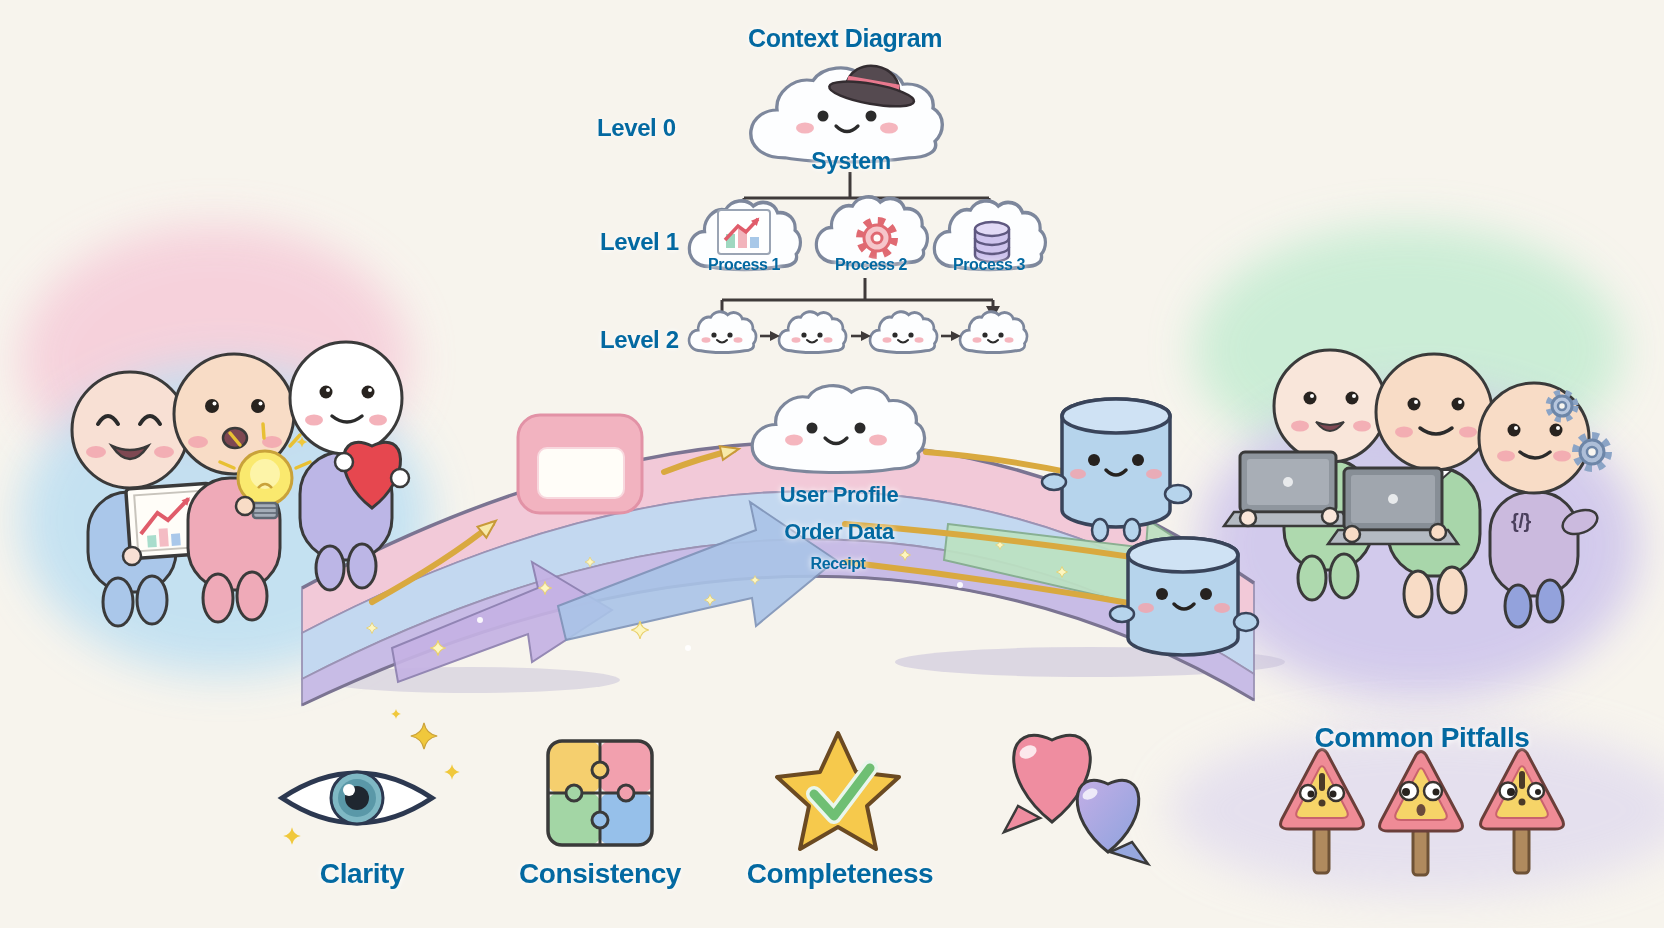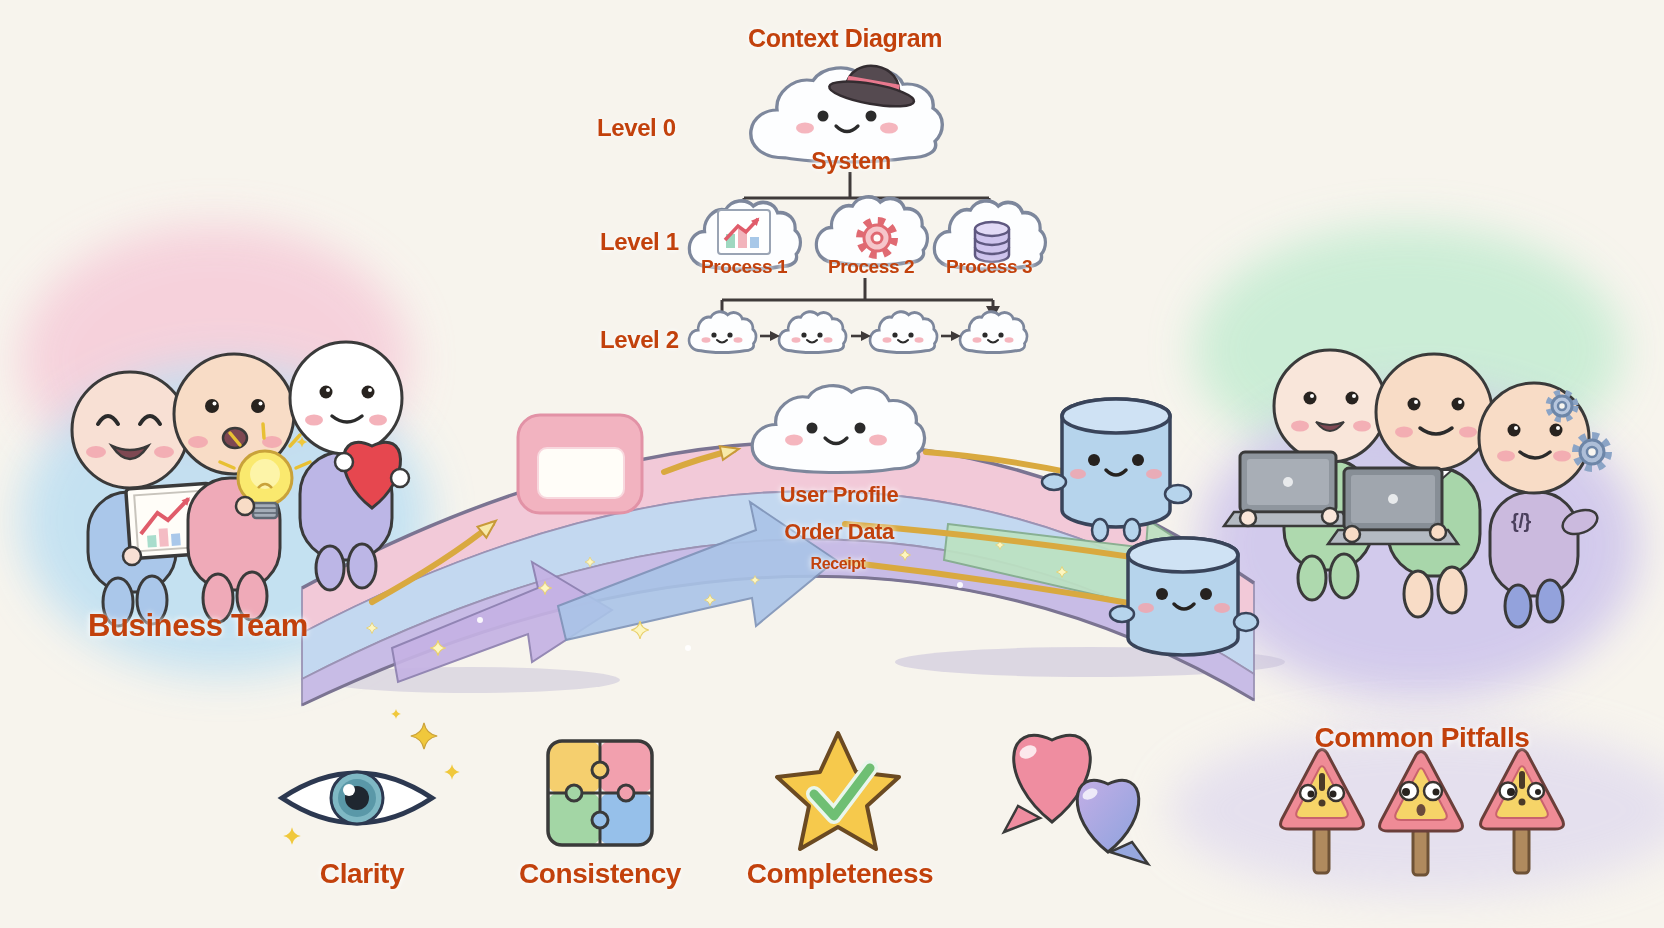--- a/index.html
+++ b/index.html
@@ -1,26 +1,26 @@
 <!DOCTYPE html>
 <html><head>
 <meta charset="utf-8">
 <style>
   html,body{margin:0;padding:0;background:#efece4;}
   #stage{position:relative;width:1664px;height:928px;overflow:hidden;
          background:#f7f4ed;font-family:"Liberation Sans",sans-serif;}
   #art{position:absolute;left:0;top:0;width:1664px;height:928px;}
-  .lbl{position:absolute;font-weight:700;color:#c2410c;white-space:nowrap;
+  .lbl{position:absolute;font-weight:700;color:#0369a1;white-space:nowrap;
        text-shadow:0 0 5px rgba(255,255,255,.85),0 0 9px rgba(255,255,255,.6);
        letter-spacing:-0.4px;}
   .c{transform:translateX(-50%);}
   .title{font-size:25px;}
   .level{font-size:24px;}
   .system{font-size:23px;}
-  .process{font-size:19px;}
+  .process{font-size:16px;}
   .flow{font-size:22px;}
   .flow3{font-size:16px;}
   .team{font-size:31px;}
   .pit{font-size:28px;}
   .prin{font-size:28px;}
   .badge{font-size:20px;color:#4a3f5c;text-shadow:none;}
 </style>
 </head>
 <body>
 
@@ -442,21 +442,20 @@
 
 <div class="lbl system c" style="left:851px;top:148px">System</div>
 <div class="lbl process c" style="left:744px;top:256px">Process 1</div>
 <div class="lbl process c" style="left:871px;top:256px">Process 2</div>
 <div class="lbl process c" style="left:989px;top:256px">Process 3</div>
 
 <div class="lbl flow c" style="left:839px;top:482px">User Profile</div>
 <div class="lbl flow c" style="left:839px;top:519px">Order Data</div>
 <div class="lbl flow3 c" style="left:838px;top:555px">Receipt</div>
 
-<div class="lbl team c" style="left:198px;top:608px">Business Team</div>
 <div class="lbl badge c" style="left:1521px;top:510px">{/}</div>
 
 <div class="lbl pit c" style="left:1422px;top:722px">Common Pitfalls</div>
 
 <div class="lbl prin c" style="left:362px;top:858px">Clarity</div>
 <div class="lbl prin c" style="left:600px;top:858px">Consistency</div>
 <div class="lbl prin c" style="left:840px;top:858px">Completeness</div>
 
 </div>
 

